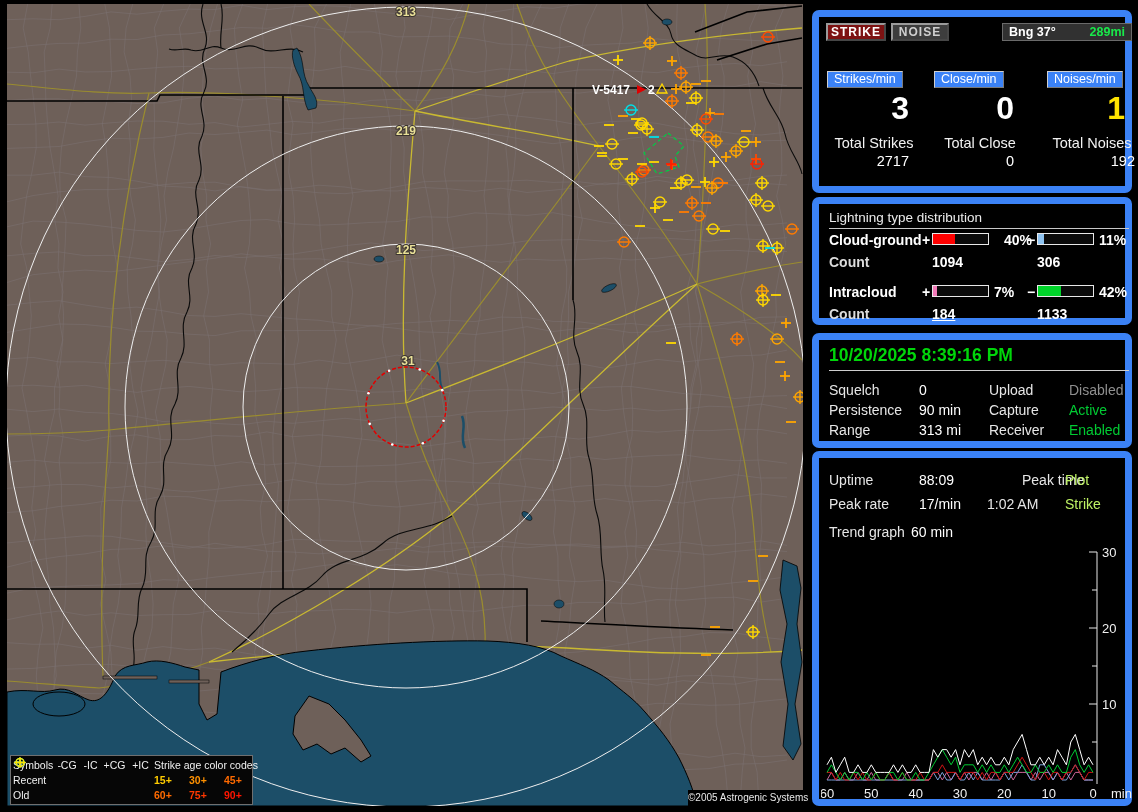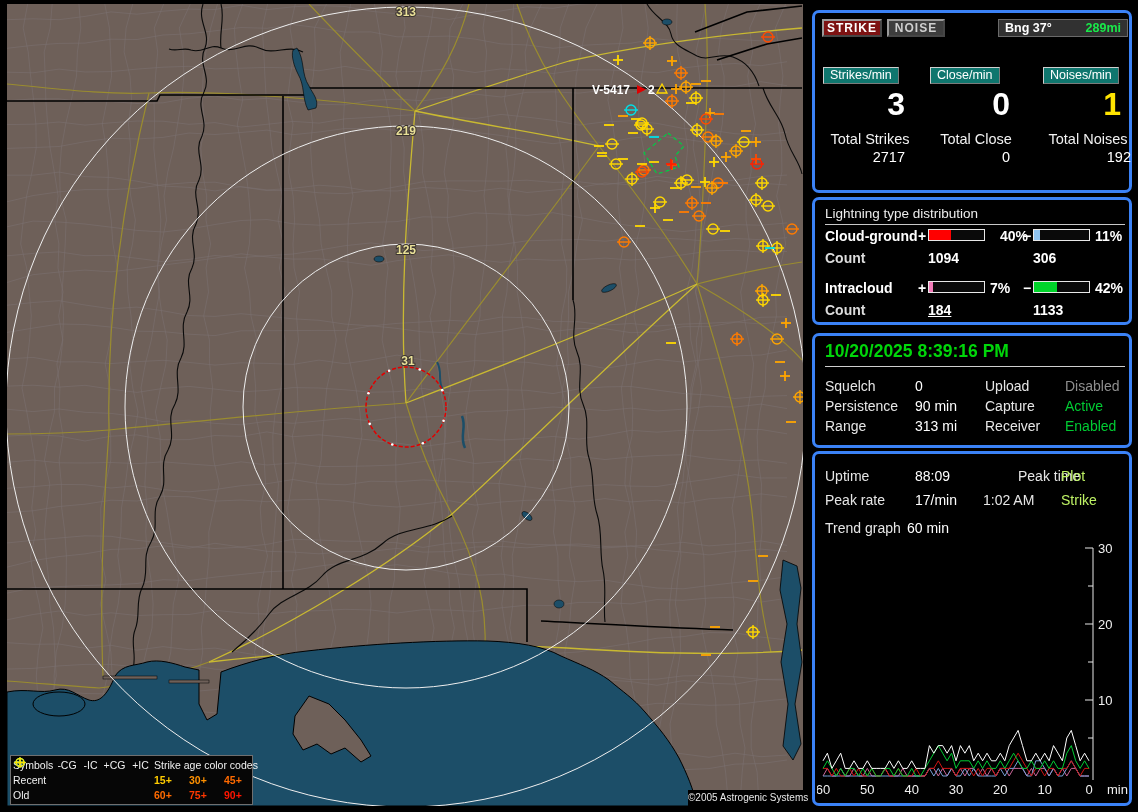--- a/index.html
+++ b/index.html
@@ -16,38 +16,38 @@
   .lg-row { display:grid; grid-template-columns:42px 24px 23px 25px 27px 35px 35px 32px;
             align-items:center; height:15px; }
   .lg-row .age { text-align:left; font-weight:bold; }
   .lg-head { white-space:nowrap; }
   #copyright { position:absolute; left:681px; top:786px; width:117px; height:16px;
                background:#000; color:#e8e8e8; font-size:10px; text-align:center;
                line-height:16px; white-space:nowrap; }
 
   
   .pbox { position:absolute; left:812px; width:320px; background:#000;
-          border:3px solid #3b82f6; border-radius:7px; color:#e8e8e8; }
+          border:7px solid #3b82f6; border-radius:7px; color:#e8e8e8; }
   #boxA { top:10px;  height:183px; }
   #boxB { top:197px; height:128px; }
   #boxC { top:333px; height:115px; }
   #boxD { top:451px; height:355px; }
 
   .mode-btn { position:absolute; top:6px; height:18px; font-size:12px; font-weight:bold;
               text-align:center; line-height:15px; border:2px outset #9a9a9a; cursor:pointer;
               letter-spacing:1px; }
   #btn-strike { left:7px;  width:60px; background:#7d1212; color:#fff; }
   #btn-noise  { left:72px; width:58px; background:#3d3d3d; color:#cfcfcf; }
   #bng { position:absolute; left:183px; top:6px; width:130px; height:18px; background:#313131;
          border:1px solid #6a6a6a; font-size:12.5px; font-weight:bold; line-height:16px;
          padding:0 6px; display:flex; justify-content:space-between;gap:33px; }
   #bng .b-l { color:#fff; } #bng .b-r { color:#19e84a; }
 
   .stat-col { position:absolute; top:52px; }
-  .chip { display:inline-block; background:#0f766e; color:#fff; font-size:12.5px;
+  .chip { display:inline-block; background:#3b82f6; color:#fff; font-size:12.5px;
           border:1px outset #cfcfcf; padding:0 6px; height:17px; line-height:15px; }
   .big-val { font-size:32px; font-weight:bold; text-align:right; margin-top:2px; }
   .tot-lab { font-size:14.5px; text-align:center; margin-top:8px; color:#f2f2f2; white-space:nowrap; }
   .tot-val { font-size:14.5px; text-align:right; margin-top:2px; color:#fff; }
 
   #dist-title { position:absolute; left:10px; top:6px; font-size:13.5px; color:#ececec;
                 width:300px; border-bottom:1px solid #c8c8c8; padding-bottom:3px; }
   .d-row { position:absolute; left:0; width:320px; height:16px; font-size:14px; }
   .d-lab { position:absolute; left:10px; font-weight:bold; color:#fff; white-space:nowrap; }
   .d-sign { position:absolute; font-weight:bold; color:#fff; }

